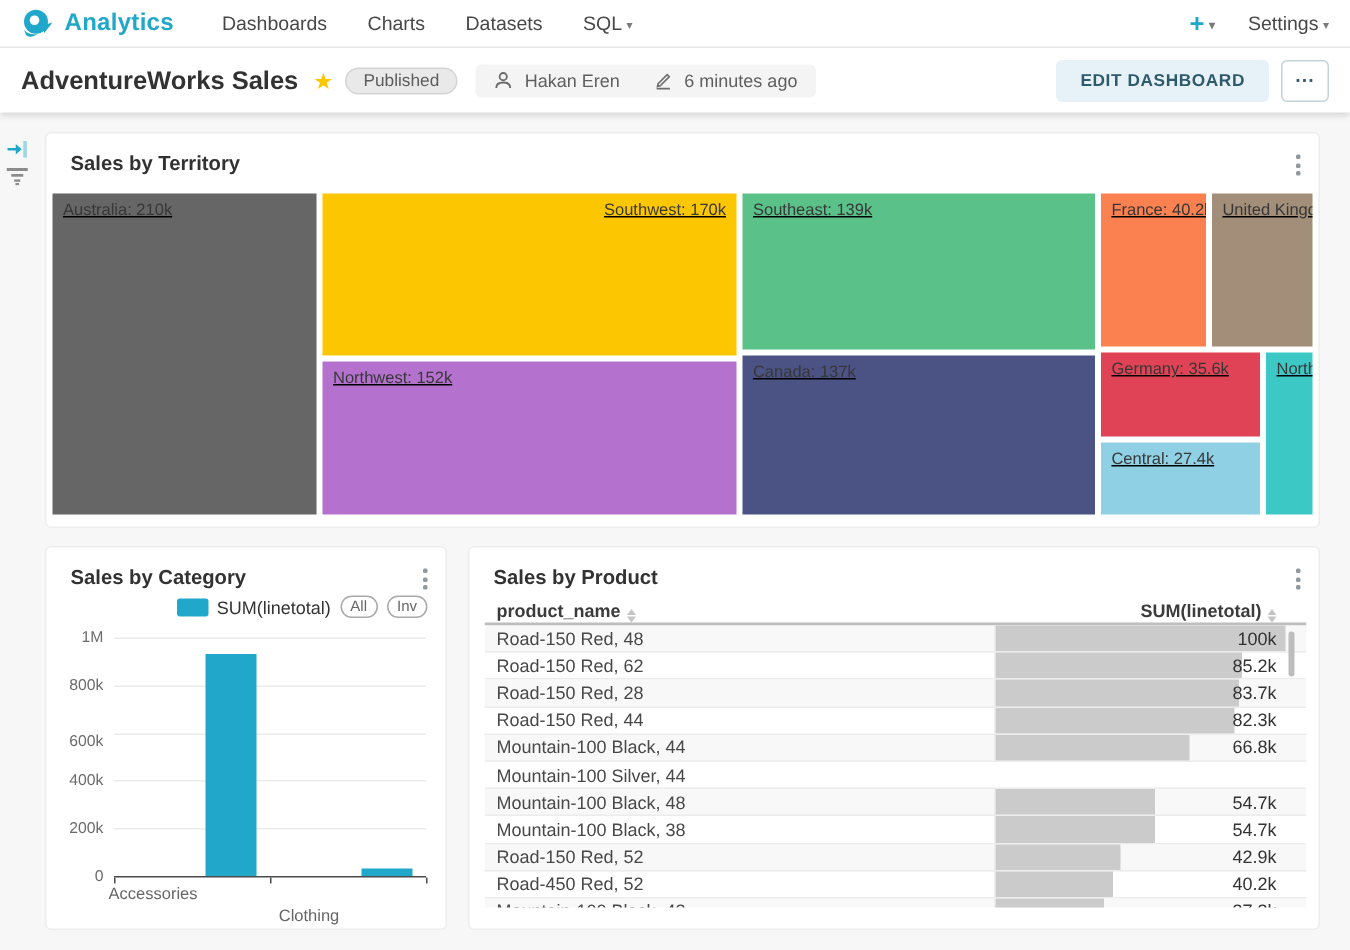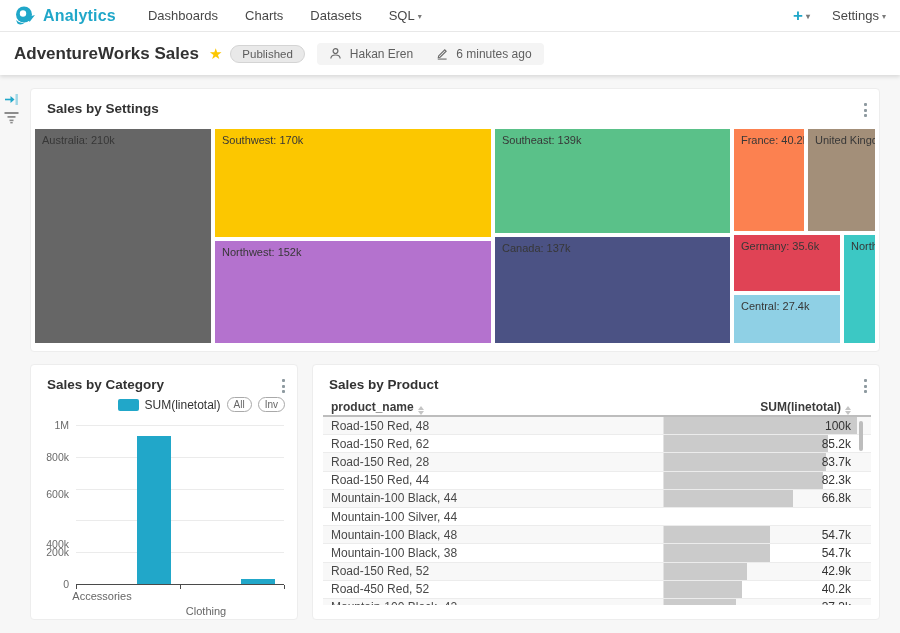--- a/index.html
+++ b/index.html
@@ -31,21 +31,21 @@
   
   .main { position:absolute; left:0; top:75px; width:900px; height:558px; background:#f7f7f7; }
   .rail-icon { position:absolute; cursor:pointer; }
   .card { position:absolute; background:#fff; border:1px solid #ededed; border-radius:4px; }
   .card-title { position:absolute; left:16px; top:12px; font-size:13.5px; font-weight:700; color:#323232; }
   .kebab { position:absolute; right:10px; top:12px; display:flex; flex-direction:column; gap:2.5px; cursor:pointer; padding:2px; }
   .kebab i { width:3px; height:3px; background:#8e9aa0; border-radius:1px; display:block; }
 
   
   .treemap { position:absolute; left:4px; top:40px; width:840px; height:214px; }
-  .tm-node { position:absolute; overflow:hidden; cursor:pointer; }
+  .tm-node { position:absolute; overflow:hidden; cursor:pointer;text-decoration:underline; }
   .tm-label { display:block; padding:5px 7px; font-size:11px; color:#373737; white-space:nowrap; }
 
   
   .legend { position:absolute; top:32px; right:12px; display:flex; align-items:center; gap:6px; }
   .legend-swatch { width:21px; height:12px; border-radius:2px; background:#21a7c9; cursor:pointer; }
   .legend-label { font-size:12px; color:#333; cursor:pointer; }
   .legend-pill { border:1px solid #a9a9a9; border-radius:9px; font-size:10px; color:#666; padding:1px 6px; cursor:pointer; background:#fff; }
   .gridline { position:absolute; left:45px; width:208px; height:1px; background:#ebebeb; }
   .ytick { position:absolute; width:38px; text-align:right; font-size:10.5px; color:#6b6b6b; transform:translateY(-50%); }
   .xaxis { position:absolute; left:45px; width:208px; height:1px; background:#4a4a4a; top:219px; }
@@ -107,48 +107,52 @@
         <path d="M2 12.5 Q2 8.6 7 8.6 Q12 8.6 12 12.5" fill="none" stroke="#6b6b6b" stroke-width="1.3"></path>
       </svg>
       <span>Hakan Eren</span>
       <span class="meta-sep"></span>
       <svg width="13" height="13" viewBox="0 0 14 14">
         <path d="M4 9.5 L10.5 3 L12 4.5 L5.5 11 L3.6 11.4 Z" fill="none" stroke="#6b6b6b" stroke-width="1.2"></path>
         <line x1="3" y1="13" x2="12.5" y2="13" stroke="#6b6b6b" stroke-width="1.2"></line>
       </svg>
       <span>6 minutes ago</span>
     </span>
+    <span class="head-right">
+      <button class="edit-btn">EDIT DASHBOARD</button>
+      <button class="more-btn">···</button>
+    </span>
   </div>
 
   <div class="main">
 
     <svg class="rail-icon" style="left:4px; top:18px;" width="15" height="13" viewBox="0 0 15 13">
       <line x1="1" y1="6.5" x2="9" y2="6.5" stroke="#20a7c9" stroke-width="1.6"></line>
       <path d="M6.5 3 L10.5 6.5 L6.5 10 Z" fill="#20a7c9"></path>
       <rect x="11.5" y="1" width="2.4" height="11" fill="#9ed6e6"></rect>
     </svg>
     <svg class="rail-icon" style="left:4px; top:36px;" width="15" height="13" viewBox="0 0 15 13">
       <rect x="0.5" y="1" width="14" height="2" fill="#8c8c8c"></rect>
       <rect x="3.5" y="5" width="8" height="1.8" fill="#8c8c8c"></rect>
       <rect x="5.5" y="8.6" width="4" height="1.6" fill="#8c8c8c"></rect>
       <rect x="6.3" y="11" width="2.4" height="1.4" fill="#8c8c8c"></rect>
     </svg>
 
     <div class="card" style="left:30px; top:13px; width:850px; height:264px;">
-      <span class="card-title">Sales by Settings</span>
+      <span class="card-title">Sales by Territory</span>
       <span class="kebab">
           <i></i>
           <i></i>
           <i></i>
         </span>
       <div class="treemap" id="treemap">
           <div class="tm-node" style="left: 0%; top: 0%; width: 20.95%; height: 100%; background: rgb(102, 102, 102);">
             <span class="tm-label">Australia: 210k</span>
           </div>
-          <div class="tm-node" style="left: 21.43%; top: 0%; width: 32.86%; height: 50.47%; background: rgb(252, 199, 0);">
+          <div class="tm-node" style="left: 21.43%; top: 0%; width: 32.86%; height: 50.47%; background: rgb(252, 199, 0); text-align: right;">
             <span class="tm-label">Southwest: 170k</span>
           </div>
           <div class="tm-node" style="left: 21.43%; top: 52.34%; width: 32.86%; height: 47.66%; background: rgb(180, 114, 206);">
             <span class="tm-label">Northwest: 152k</span>
           </div>
           <div class="tm-node" style="left: 54.76%; top: 0%; width: 27.98%; height: 48.6%; background: rgb(90, 193, 137);">
             <span class="tm-label">Southeast: 139k</span>
           </div>
           <div class="tm-node" style="left: 54.76%; top: 50.47%; width: 27.98%; height: 49.53%; background: rgb(75, 82, 132);">
             <span class="tm-label">Canada: 137k</span>
@@ -185,21 +189,21 @@
         <span class="legend-pill">Inv</span>
       </div>
       <div id="barplot">
           <div class="gridline" style="top: 60px;"></div>
           <span class="ytick" style="top: 60px; left: 0px;">1M</span>
           <div class="gridline" style="top: 91.8px;"></div>
           <span class="ytick" style="top: 91.8px; left: 0px;">800k</span>
           <div class="gridline" style="top: 123.6px;"></div>
           <span class="ytick" style="top: 129px; left: 0px;">600k</span>
           <div class="gridline" style="top: 155.4px;"></div>
-          <span class="ytick" style="top: 155.4px; left: 0px; margin-top: 24px;">400k</span>
+          <span class="ytick" style="top: 155.4px; left: 0px;">400k</span>
           <div class="gridline" style="top: 187.2px;"></div>
           <span class="ytick" style="top: 187.2px; left: 0px;">200k</span>
           <span class="ytick" style="top: 219px; left: 0px;">0</span>
           <div class="xaxis"></div>
           <div class="axis-tick" style="left: 45px;"></div>
           <div class="axis-tick" style="left: 149px;"></div>
           <div class="axis-tick" style="left: 253px;"></div>
           <span class="xlabel" style="left: 71px;">Accessories</span>
           <div class="bar" style="left: 106px; width: 34px; top: 71px; height: 148px;"></div>
           <span class="xlabel" style="left: 175px; margin-top: 15px;">Clothing</span>

